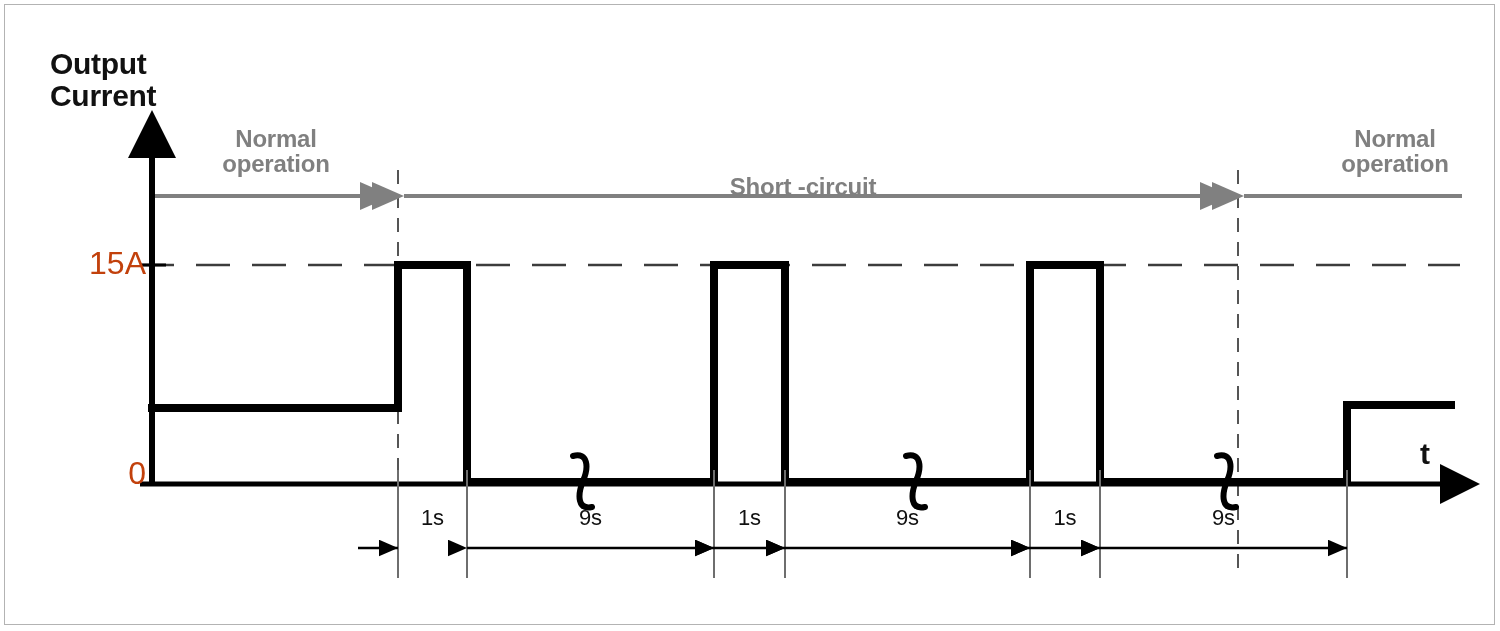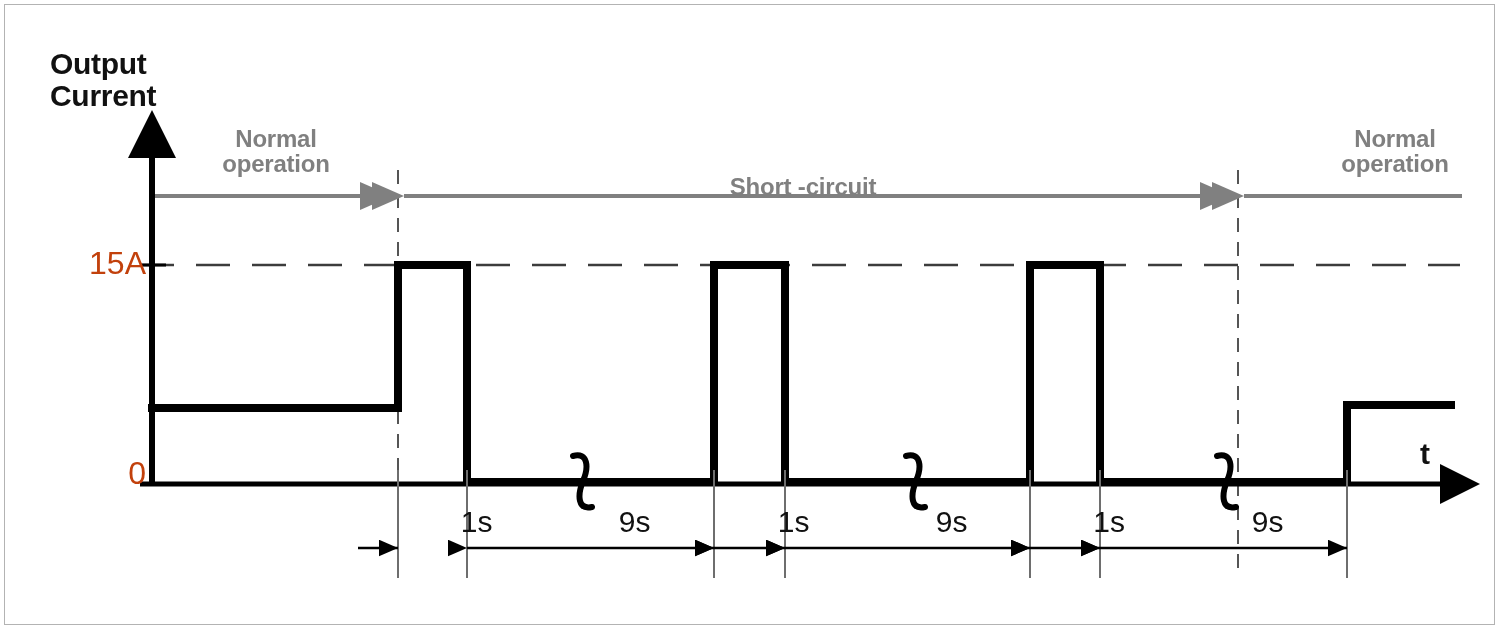--- a/index.html
+++ b/index.html
@@ -57,23 +57,23 @@
   #phase-right { left: 1290px; top: 126px; width: 210px; }
   .ylabel-text {
     font-size: 32px;
     color: #c2410c;
     text-align: right;
     width: 90px;
   }
   #ylabel-15a { left: 56px; top: 247px; }
   #ylabel-0   { left: 56px; top: 457px; }
   .seg-label {
-    font-size: 30px;
+    font-size: 22px;
     color: #111111;
-    text-align: right;
+    text-align: center;
   }
   .taxis-label {
     left: 1420px;
     top: 438px;
     font-size: 30px;
     font-weight: bold;
     color: #111111;
   }
 </style>
 </head>

